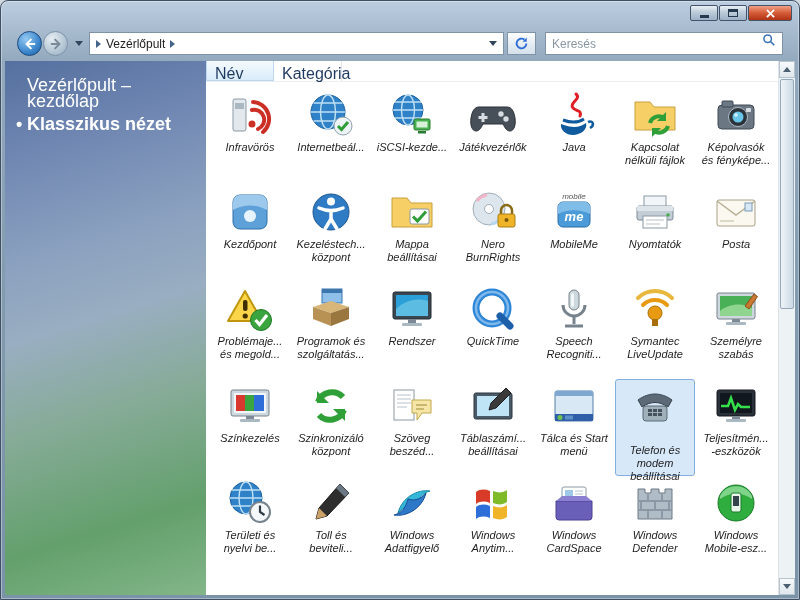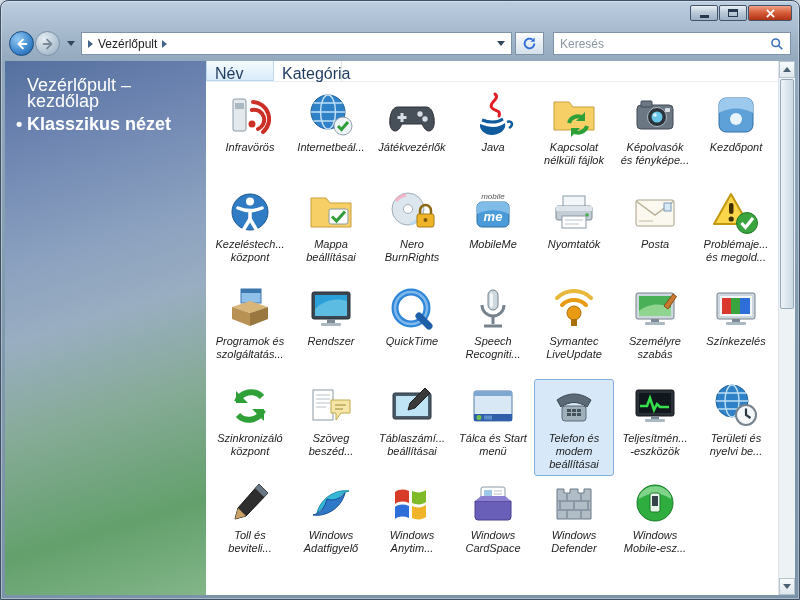--- a/index.html
+++ b/index.html
@@ -16,35 +16,35 @@
   .titlebar{ height:26px; position:relative; }
   .win-buttons{ position:absolute; top:4px; right:7px; display:flex; }
   .win-btn{ height:16px; border:1px solid #43546a; border-radius:2px; margin-left:1px;
             display:flex; align-items:center; justify-content:center; cursor:pointer; }
   .win-btn.min,.win-btn.max{ width:28px; background:linear-gradient(#eaf1f6,#bccbd9 45%,#9cb2c6); }
   .win-btn.close{ width:44px; background:linear-gradient(#f0a088,#d8603c 45%,#b03214); }
   .glyph-min{ width:9px; height:3px; background:#25384e; margin-top:7px; }
   .glyph-max{ width:10px; height:8px; border:1px solid #25384e; border-top-width:3px; background:transparent; }
 
   
-  .navbar{ height:33px; display:flex; align-items:center; padding:0 8px; gap:4px; }
+  .navbar{ height:33px; display:flex; align-items:center; padding:0 16px; gap:4px; }
   .nav-circle{ width:25px; height:25px; border-radius:50%; flex-shrink:0;
                display:flex; align-items:center; justify-content:center; cursor:pointer; }
   .back{ background:radial-gradient(circle at 35% 30%,#93c9f2,#3c86cc 60%,#1d5c9e); border:1px solid #1c4a7e; }
   .forward{ background:radial-gradient(circle at 35% 30%,#e6edf3,#b4c6d4 60%,#94aabe); border:1px solid #7e93a8; margin-left:-3px; }
   .nav-dd{ width:13px; height:25px; display:flex; align-items:center; justify-content:center; cursor:pointer; }
   .tri-d{ width:0; height:0; border-left:4px solid transparent; border-right:4px solid transparent; border-top:5px solid #31465c; }
   .breadcrumb{ flex:1; height:23px; background:#fff; border:1px solid #7e93a8;
                display:flex; align-items:center; padding:0 6px; gap:5px; font-size:12px; color:#1e1e1e; cursor:default; }
   .tri-r{ width:0; height:0; border-top:4px solid transparent; border-bottom:4px solid transparent; border-left:5px solid #44658a; }
   .breadcrumb .spacer{ flex:1; }
   .refresh-btn{ width:29px; height:23px; border:1px solid #7e93a8; margin-left:-1px; cursor:pointer;
                 background:linear-gradient(#fdfefe,#e6edf3 50%,#d5e1ea); display:flex; align-items:center; justify-content:center; }
   .search-box{ width:238px; height:23px; background:#fff; border:1px solid #7e93a8;
-               display:flex; align-items:center; padding:0 6px; margin-left:5px; }
+               display:flex; padding:0 6px; margin-left:5px; }
   .search-box input{ flex:1; border:0; outline:0; font-size:12px; color:#333; min-width:0;
                      font-family:"Liberation Sans", sans-serif; background:transparent; }
   .search-box input::placeholder{ color:#8a97a3; opacity:1; }
 
   
   .body-area{ position:absolute; top:60px; left:4px; right:4px; bottom:4px; background:#fff; display:flex; }
 
   .sidebar{ width:201px; flex-shrink:0; padding:16px 10px; color:#fff; font-size:18px;
     background:linear-gradient(163deg,#55709f 0%,#6f86b2 16%,#8aa0bf 34%,#99aec1 48%,#86ab97 64%,#63a06c 84%,#83b689 100%);
   }
@@ -55,21 +55,21 @@
   .main{ flex:1; min-width:0; display:flex; flex-direction:column; }
   .col-headers{ height:21px; flex-shrink:0; display:flex; background:#fff; border-bottom:1px solid #eceff2; }
   .col-h{ font-size:16px; color:#1f3a5f; padding:4px 8px 0 8px; border-right:1px solid #e1e6ea; cursor:pointer; }
   .col-h.first{ width:68px; background:linear-gradient(#f5fafd,#d9ecfa); border:1px solid #bcd8ee; border-top:0; }
   .col-h.second{ width:68px; }
 
   .grid{ flex:1; display:grid; grid-template-columns:repeat(7,80px); grid-auto-rows:97px;
          padding:6px 0 0 4px; column-gap:1px; overflow:hidden; }
   .tile{ display:flex; flex-direction:column; align-items:center; padding-top:2px;
          border:1px solid transparent; border-radius:3px; cursor:pointer;font-style:italic; }
-  .tile.selected{ background:var(--sel-fill,#d7e8f8); border-color:var(--sel-border,#84aede); }
+  .tile.selected{ background:var(--sel-fill,#d7e8f8); border-color:var(--sel-border,#84aede);gap:12px; }
   .tile-icon{ width:48px; height:48px; flex-shrink:0; }
   .tile-icon svg{ width:48px; height:48px; display:block; }
   .tile-label{ font-size:11px; line-height:13px; text-align:center; color:#1e1e1e;
                white-space:pre-line; margin-top:2px; max-width:78px; }
 
   
   .scrollbar{ width:17px; flex-shrink:0; background:#edf2f5; border-left:1px solid #dde3e8; display:flex; flex-direction:column; }
   .sb-btn{ height:17px; flex-shrink:0; background:linear-gradient(#f7fafb,#dfe7ed); border:1px solid #b8c4cd;
            display:flex; align-items:center; justify-content:center; cursor:pointer; }
   .sb-up{ width:0;height:0;border-left:4px solid transparent;border-right:4px solid transparent;border-bottom:5px solid #4a6070; }
@@ -171,20 +171,33 @@
                 <path d="M4 21h34M6.5 12h29M6.5 30h29" stroke="#bfe0f5" stroke-width="1.5"></path>
                 <circle cx="36" cy="35" r="9" fill="#eef3f6" stroke="#90a0ac"></circle>
                 <path d="M31 35l3.5 3.5 6.5-7.5" fill="none" stroke="#2f9e38" stroke-width="3"></path>
               </svg>
             </div>
             <div class="tile-label">Internetbeál...</div>
           </div>
           <div class="tile">
             <div class="tile-icon">
               <svg viewBox="0 0 48 48">
+                <circle cx="20" cy="19" r="15" fill="#2f81c8" stroke="#1b5f9e"></circle>
+                <ellipse cx="20" cy="19" rx="6.5" ry="15" fill="none" stroke="#bfe0f5" stroke-width="1.4"></ellipse>
+                <path d="M5 19h30M7 11h26M7 27h26" stroke="#bfe0f5" stroke-width="1.4"></path>
+                <rect x="26" y="28" width="16" height="11" rx="1.5" fill="#49b04f" stroke="#2a7d30"></rect>
+                <rect x="28.5" y="30.5" width="11" height="6" fill="#d8f2da"></rect>
+                <rect x="30" y="40" width="8" height="2.5" fill="#2a7d30"></rect>
+              </svg>
+            </div>
+            <div class="tile-label">iSCSI-kezde...</div>
+          </div>
+          <div class="tile">
+            <div class="tile-icon">
+              <svg viewBox="0 0 48 48">
                 <path d="M10 16h28c5 0 7 5 8 11 1 7-1 13-5 13-3 0-5-3-7-7H14c-2 4-4 7-7 7-4 0-6-6-5-13 1-6 3-11 8-11z" fill="#474f58" stroke="#2b3138"></path>
                 <path d="M14 22v9M9.5 26.5h9" stroke="#d7dde2" stroke-width="3"></path>
                 <circle cx="32" cy="23" r="2.7" fill="#d7dde2"></circle>
                 <circle cx="37" cy="28" r="2.7" fill="#d7dde2"></circle>
               </svg>
             </div>
             <div class="tile-label">Játékvezérlők</div>
           </div>
           <div class="tile">
             <div class="tile-icon">

